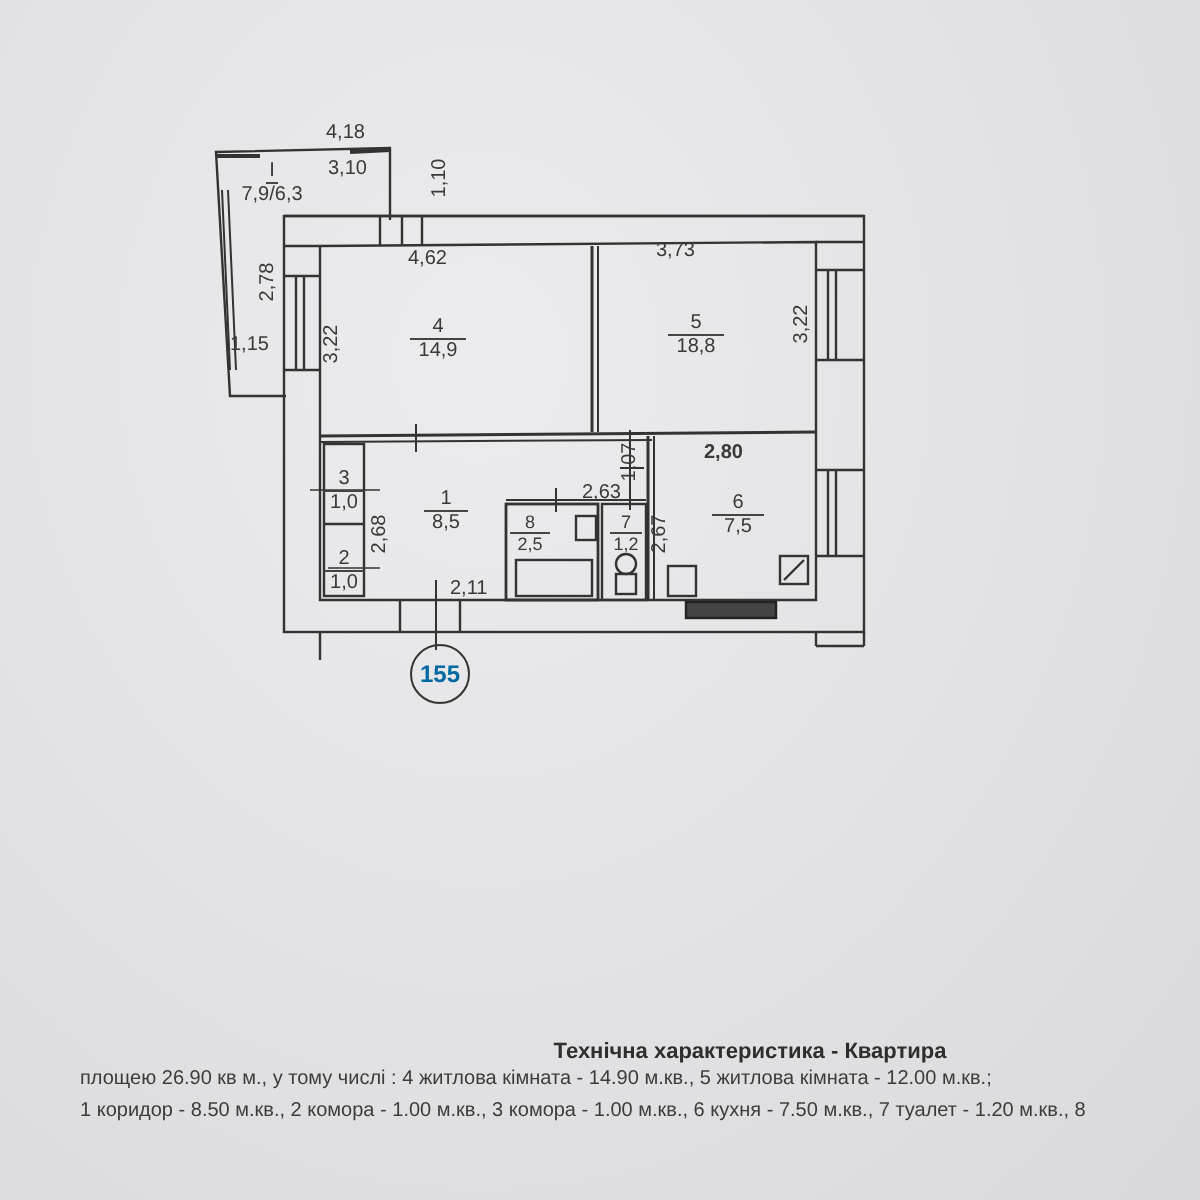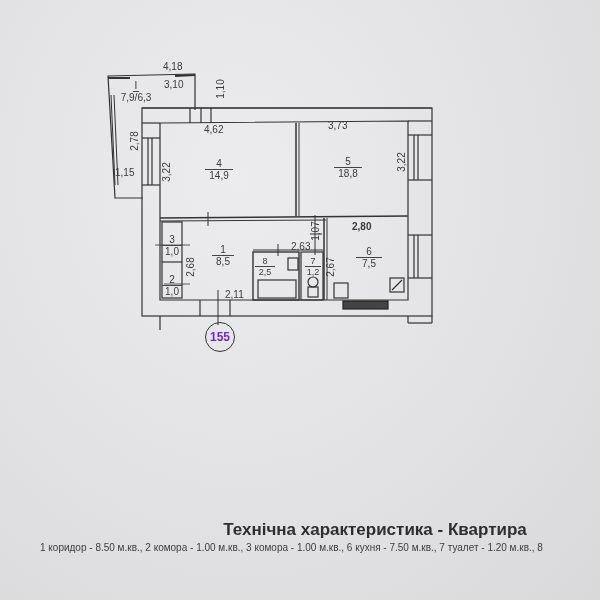--- a/index.html
+++ b/index.html
@@ -4,23 +4,23 @@
 <style>
   html,body{margin:0;padding:0;}
   body{width:600px;height:600px;overflow:hidden;background:#e6e6e8;font-family:"Liberation Sans",sans-serif;position:relative;}
   .paper{position:absolute;left:0;top:0;width:600px;height:600px;background:radial-gradient(ellipse at 40% 30%,#ececee 0%,#e2e2e5 55%,#d9d9dc 100%);}
   svg.plan{position:absolute;left:0;top:0;}
   .lbl{position:absolute;font-size:10px;color:#3a3a3a;line-height:1;white-space:nowrap;}
   .vert{transform:rotate(-90deg);transform-origin:center;}
   .room{position:absolute;text-align:center;color:#3a3a3a;font-size:10px;line-height:11px;}
   .room .num{display:block;border-bottom:1px solid #444;padding:0 2px;}
   .room .area{display:block;}
-  .circle{position:absolute;left:205px;top:322px;width:28px;height:28px;border:1.5px solid #333;border-radius:50%;font-size:12px;font-weight:bold;color:#6d28d9;display:flex;align-items:center;justify-content:center;background:transparent;}
+  .circle{position:absolute;left:205px;top:322px;width:28px;height:28px;border:1.5px solid #333;border-radius:50%;font-size:12px;font-weight:bold;color:#0369a1;display:flex;align-items:center;justify-content:center;background:transparent;}
   .desc{position:absolute;left:0;top:520px;width:600px;color:#3c3c3c;}
-  .desc h2{margin:0;font-size:17px;font-weight:bold;text-align:center;padding-left:150px;color:#2e2e2e;}
+  .desc h2{margin:0;font-size:11px;font-weight:bold;text-align:center;padding-left:150px;color:#2e2e2e;}
   .desc p{margin:0;font-size:10px;line-height:15.5px;padding-left:40px;padding-right:20px;}
   .desc p.first{padding-left:57px;}
 </style>
 </head>
 <body>
 
 <div class="paper"></div>
 
 <svg class="plan" width="600" height="600" viewBox="0 0 600 600">
   <g stroke="#333" fill="none" stroke-width="1.2">
@@ -155,14 +155,15 @@
 </div>
 <div class="room" style="left:356px;top:246px;width:26px;">
   <span class="num">6</span>
   <span class="area">7,5</span>
 </div>
 
 <div class="circle">155</div>
 
 <div class="desc">
   <h2>Технічна характеристика - Квартира</h2>
+  <p>площею 26.90 кв м., у тому числі : 4 житлова кімната - 14.90 м.кв., 5 житлова кімната - 12.00 м.кв.;</p>
   <p>1 коридор - 8.50 м.кв., 2 комора - 1.00 м.кв., 3 комора - 1.00 м.кв., 6 кухня - 7.50 м.кв., 7 туалет - 1.20 м.кв., 8</p>
 </div>
 
 </body></html>

